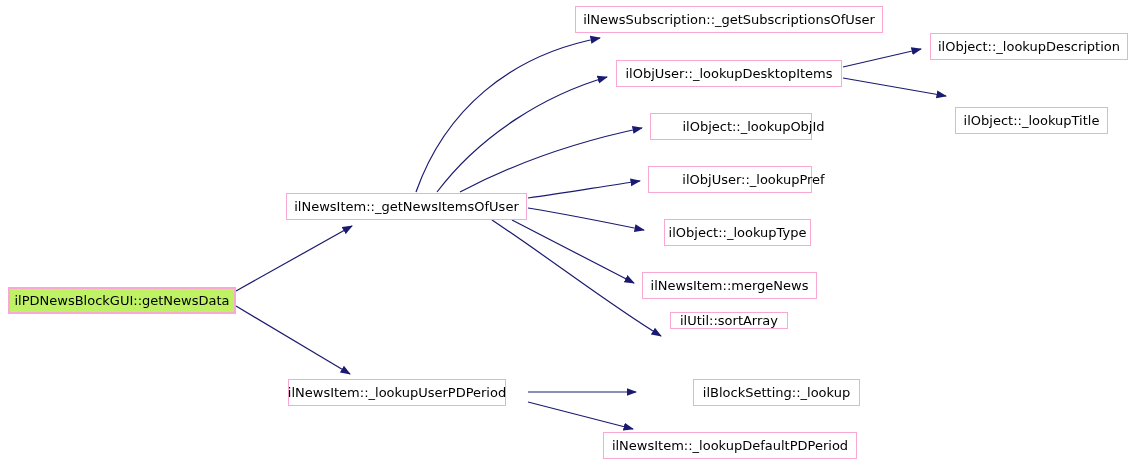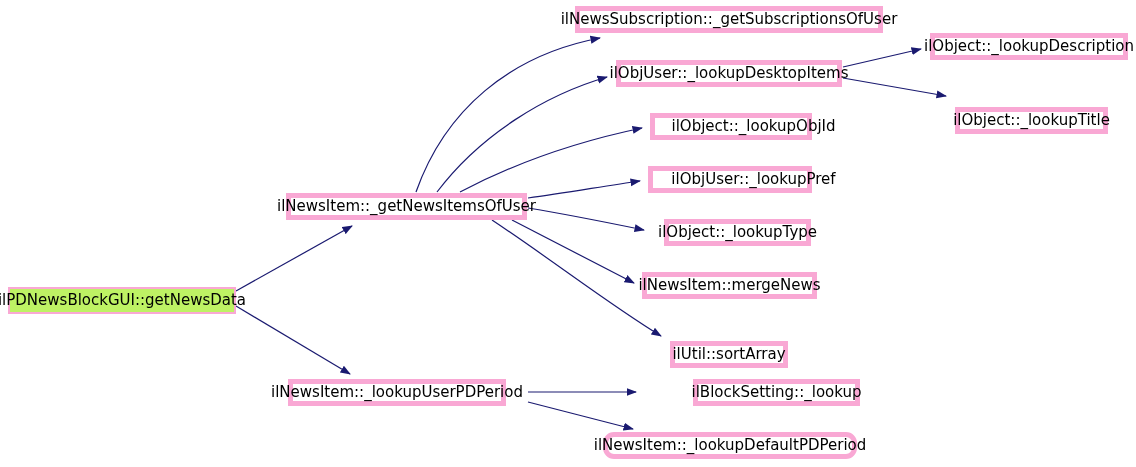--- a/index.html
+++ b/index.html
@@ -22,24 +22,24 @@
     width: 1136px;
     height: 467px;
   }
   .edge {
     fill: none;
     stroke-width: 1.2px;
   }
   .node {
     position: absolute;
     box-sizing: border-box;
-    border: 5px solid #f9a8d4;
+    border: 1px solid #f9a8d4;
     background: #ffffff;
     color: #000000;
-    font-size: 15px;
+    font-size: 13px;
     line-height: 1;
     display: flex;
     align-items: center;
     justify-content: center;
     white-space: nowrap;
     cursor: pointer;
   }
   .node.highlight {
     background: #bef264;
     border-width: 2px;
@@ -74,19 +74,19 @@
   <div>
       <div class="node highlight" style="left: 8px; top: 287px; width: 228px; height: 27px;">ilPDNewsBlockGUI::getNewsData</div>
       <div class="node" style="left: 286px; top: 193px; width: 241px; height: 27px;">ilNewsItem::_getNewsItemsOfUser</div>
       <div class="node" style="left: 288px; top: 379px; width: 218px; height: 27px;">ilNewsItem::_lookupUserPDPeriod</div>
       <div class="node" style="left: 575px; top: 6px; width: 308px; height: 27px;">ilNewsSubscription::_getSubscriptionsOfUser</div>
       <div class="node" style="left: 616px; top: 60px; width: 226px; height: 27px;">ilObjUser::_lookupDesktopItems</div>
       <div class="node" style="left: 650px; top: 113px; width: 162px; height: 27px; padding-left: 45px;">ilObject::_lookupObjId</div>
       <div class="node" style="left: 648px; top: 166px; width: 164px; height: 27px; padding-left: 47px;">ilObjUser::_lookupPref</div>
       <div class="node" style="left: 652px; top: 219px; width: 147px; height: 27px; margin-left: 12px;">ilObject::_lookupType</div>
       <div class="node" style="left: 642px; top: 272px; width: 175px; height: 27px;">ilNewsItem::mergeNews</div>
-      <div class="node" style="left: 670px; top: 341px; width: 118px; height: 27px;">ilUtil::sortArray</div>
+      <div class="node" style="left: 670px; top: 312px; width: 118px; height: 17px;">ilUtil::sortArray</div>
       <div class="node" style="left: 645px; top: 379px; width: 167px; height: 27px; margin-left: 48px;">ilBlockSetting::_lookup</div>
-      <div class="node" style="left: 603px; top: 432px; width: 254px; height: 27px; border-radius: 11px;">ilNewsItem::_lookupDefaultPDPeriod</div>
+      <div class="node" style="left: 603px; top: 432px; width: 254px; height: 27px;">ilNewsItem::_lookupDefaultPDPeriod</div>
       <div class="node" style="left: 930px; top: 33px; width: 198px; height: 27px;">ilObject::_lookupDescription</div>
       <div class="node" style="left: 955px; top: 85px; width: 153px; height: 27px; margin-top: 22px;">ilObject::_lookupTitle</div>
     </div>
 </div>
 
 </body></html>

